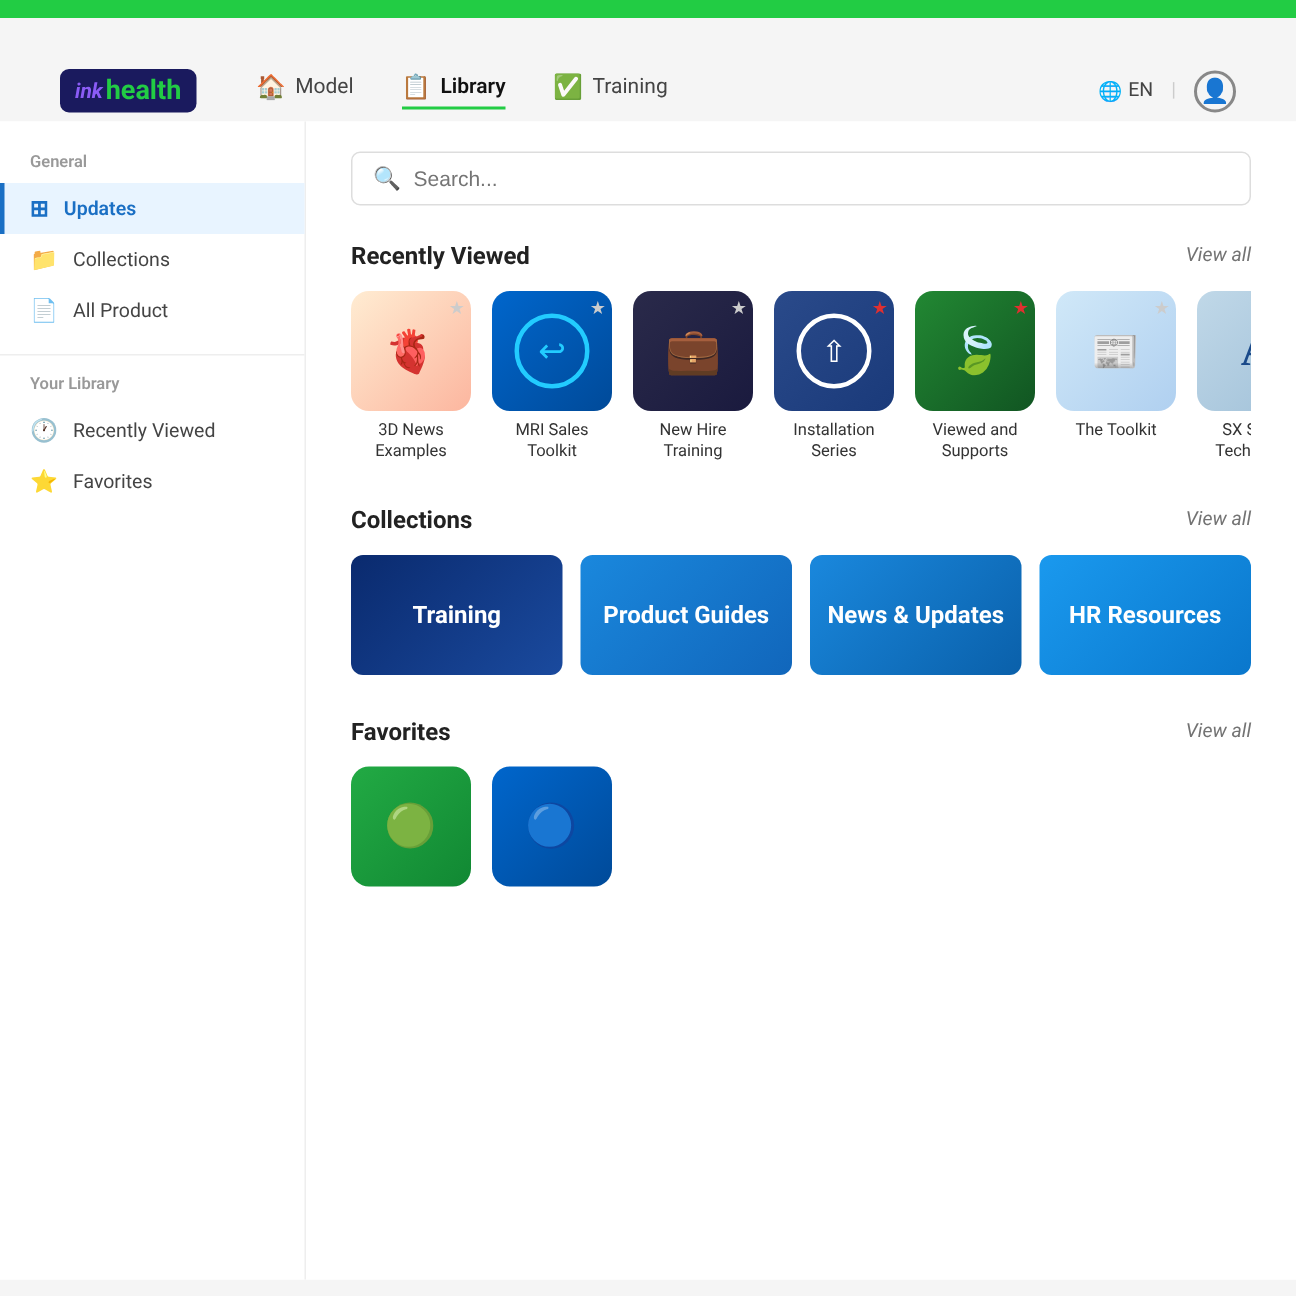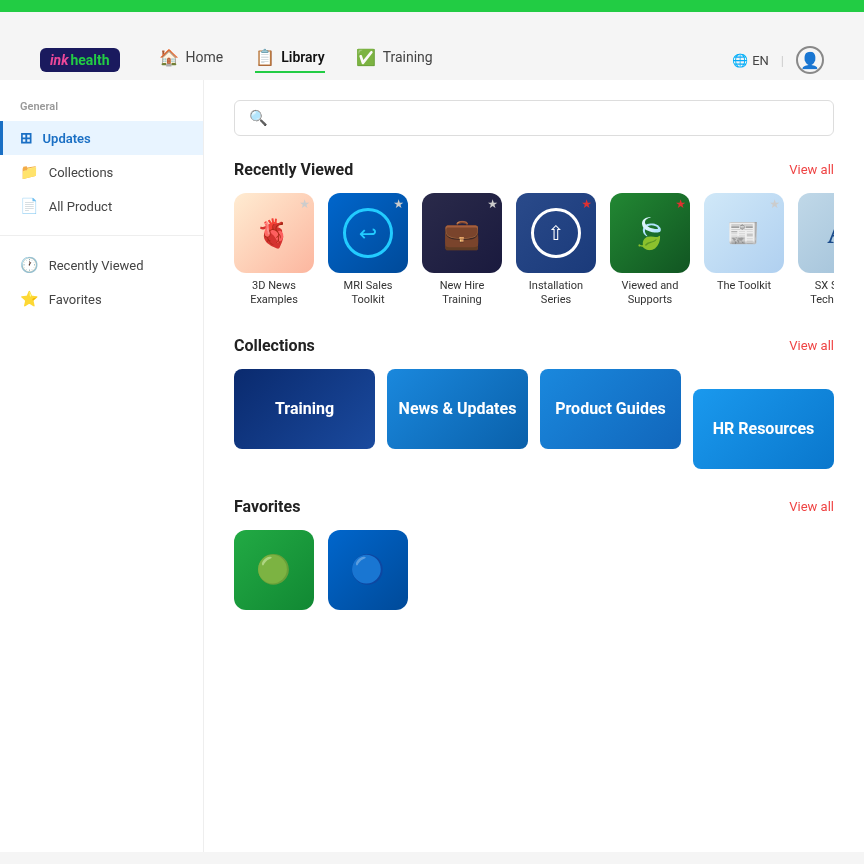--- a/index.html
+++ b/index.html
@@ -36,28 +36,28 @@
     .logo {
       background: #1a1a5e;
       border-radius: 6px;
       padding: 4px 10px;
       display: flex;
       align-items: center;
       gap: 2px;
       margin-right: 40px;
     }
     .logo-ink {
-      color: #ec4899;
+      color: #8b5cf6;
       font-size: 14px;
       font-style: italic;
       font-weight: bold;
     }
     .logo-health {
       color: #22cc44;
-      font-size: 14px;
+      font-size: 18px;
       font-weight: bold;
     }
 
     .nav-links {
       display: flex;
       align-items: center;
       gap: 32px;
       flex: 1;
     }
 
@@ -197,22 +197,23 @@
       align-items: center;
       margin-bottom: 14px;
     }
     .section-title {
       font-size: 16px;
       font-weight: 700;
       color: #222;
     }
     .view-all {
       font-size: 13px;
-      color: #ef4444;
-      cursor: pointer;
+      color: #737373;
+      cursor: pointer;
+      font-style: italic;
     }
 
     
     .recently-viewed-row {
       display: flex;
       gap: 14px;
       margin-bottom: 28px;
       overflow: hidden;
     }
 
@@ -288,21 +289,20 @@
       background: linear-gradient(135deg, #0a2a6e, #1a4a9e);
     }
     .collection-card.product {
       background: linear-gradient(135deg, #1a88dd, #1166bb);
     }
     .collection-card.news {
       background: linear-gradient(135deg, #1a88dd, #0a60aa);
     }
     .collection-card.hr {
       background: linear-gradient(135deg, #1a99ee, #0a77cc);
-      margin-top: 20px;
     }
 
     
     .favorites-row {
       display: flex;
       gap: 14px;
     }
 
     .fav-item {
       width: 80px;
@@ -370,21 +370,21 @@
 <div class="above-nav"></div>
 
 <nav class="navbar">
   <div class="logo">
     <span class="logo-ink">ink</span>
     <span class="logo-health">health</span>
   </div>
   <div class="nav-links">
     <div class="nav-item">
       <span class="nav-icon">🏠</span>
-      <span>Home</span>
+      <span>Model</span>
     </div>
     <div class="nav-item active">
       <span class="nav-icon">📋</span>
       <span>Library</span>
     </div>
     <div class="nav-item">
       <span class="nav-icon">✅</span>
       <span>Training</span>
     </div>
   </div>
@@ -413,35 +413,37 @@
       <span class="s-icon">📁</span>
       <span>Collections</span>
     </div>
     <div class="sidebar-item">
       <span class="s-icon">📄</span>
       <span>All Product</span>
     </div>
 
     <div class="sidebar-divider"></div>
 
+    <div class="sidebar-section-label">Your Library</div>
 
     <div class="sidebar-item">
       <span class="s-icon">🕐</span>
       <span>Recently Viewed</span>
     </div>
     <div class="sidebar-item">
       <span class="s-icon">⭐</span>
       <span>Favorites</span>
     </div>
   </aside>
 
   <main class="content">
 
     <div class="search-bar">
       <span class="search-icon-inner">🔍</span>
+      <input type="text" placeholder="Search..." style="">
     </div>
 
     <div class="section-header">
       <span class="section-title">Recently Viewed</span>
       <span class="view-all">View all</span>
     </div>
 
     <div class="recently-viewed-row">
 
       <div class="rv-item">
@@ -504,25 +506,25 @@
 
     <div class="section-header">
       <span class="section-title">Collections</span>
       <span class="view-all">View all</span>
     </div>
 
     <div class="collections-grid">
       <div class="collection-card training">
         <span>Training</span>
       </div>
+      <div class="collection-card product">
+        <span>Product Guides</span>
+      </div>
       <div class="collection-card news">
         <span>News &amp; Updates</span>
-      </div>
-      <div class="collection-card product">
-        <span>Product Guides</span>
       </div>
       <div class="collection-card hr">
         <span>HR Resources</span>
       </div>
     </div>
 
     <div class="section-header">
       <span class="section-title">Favorites</span>
       <span class="view-all">View all</span>
     </div>

